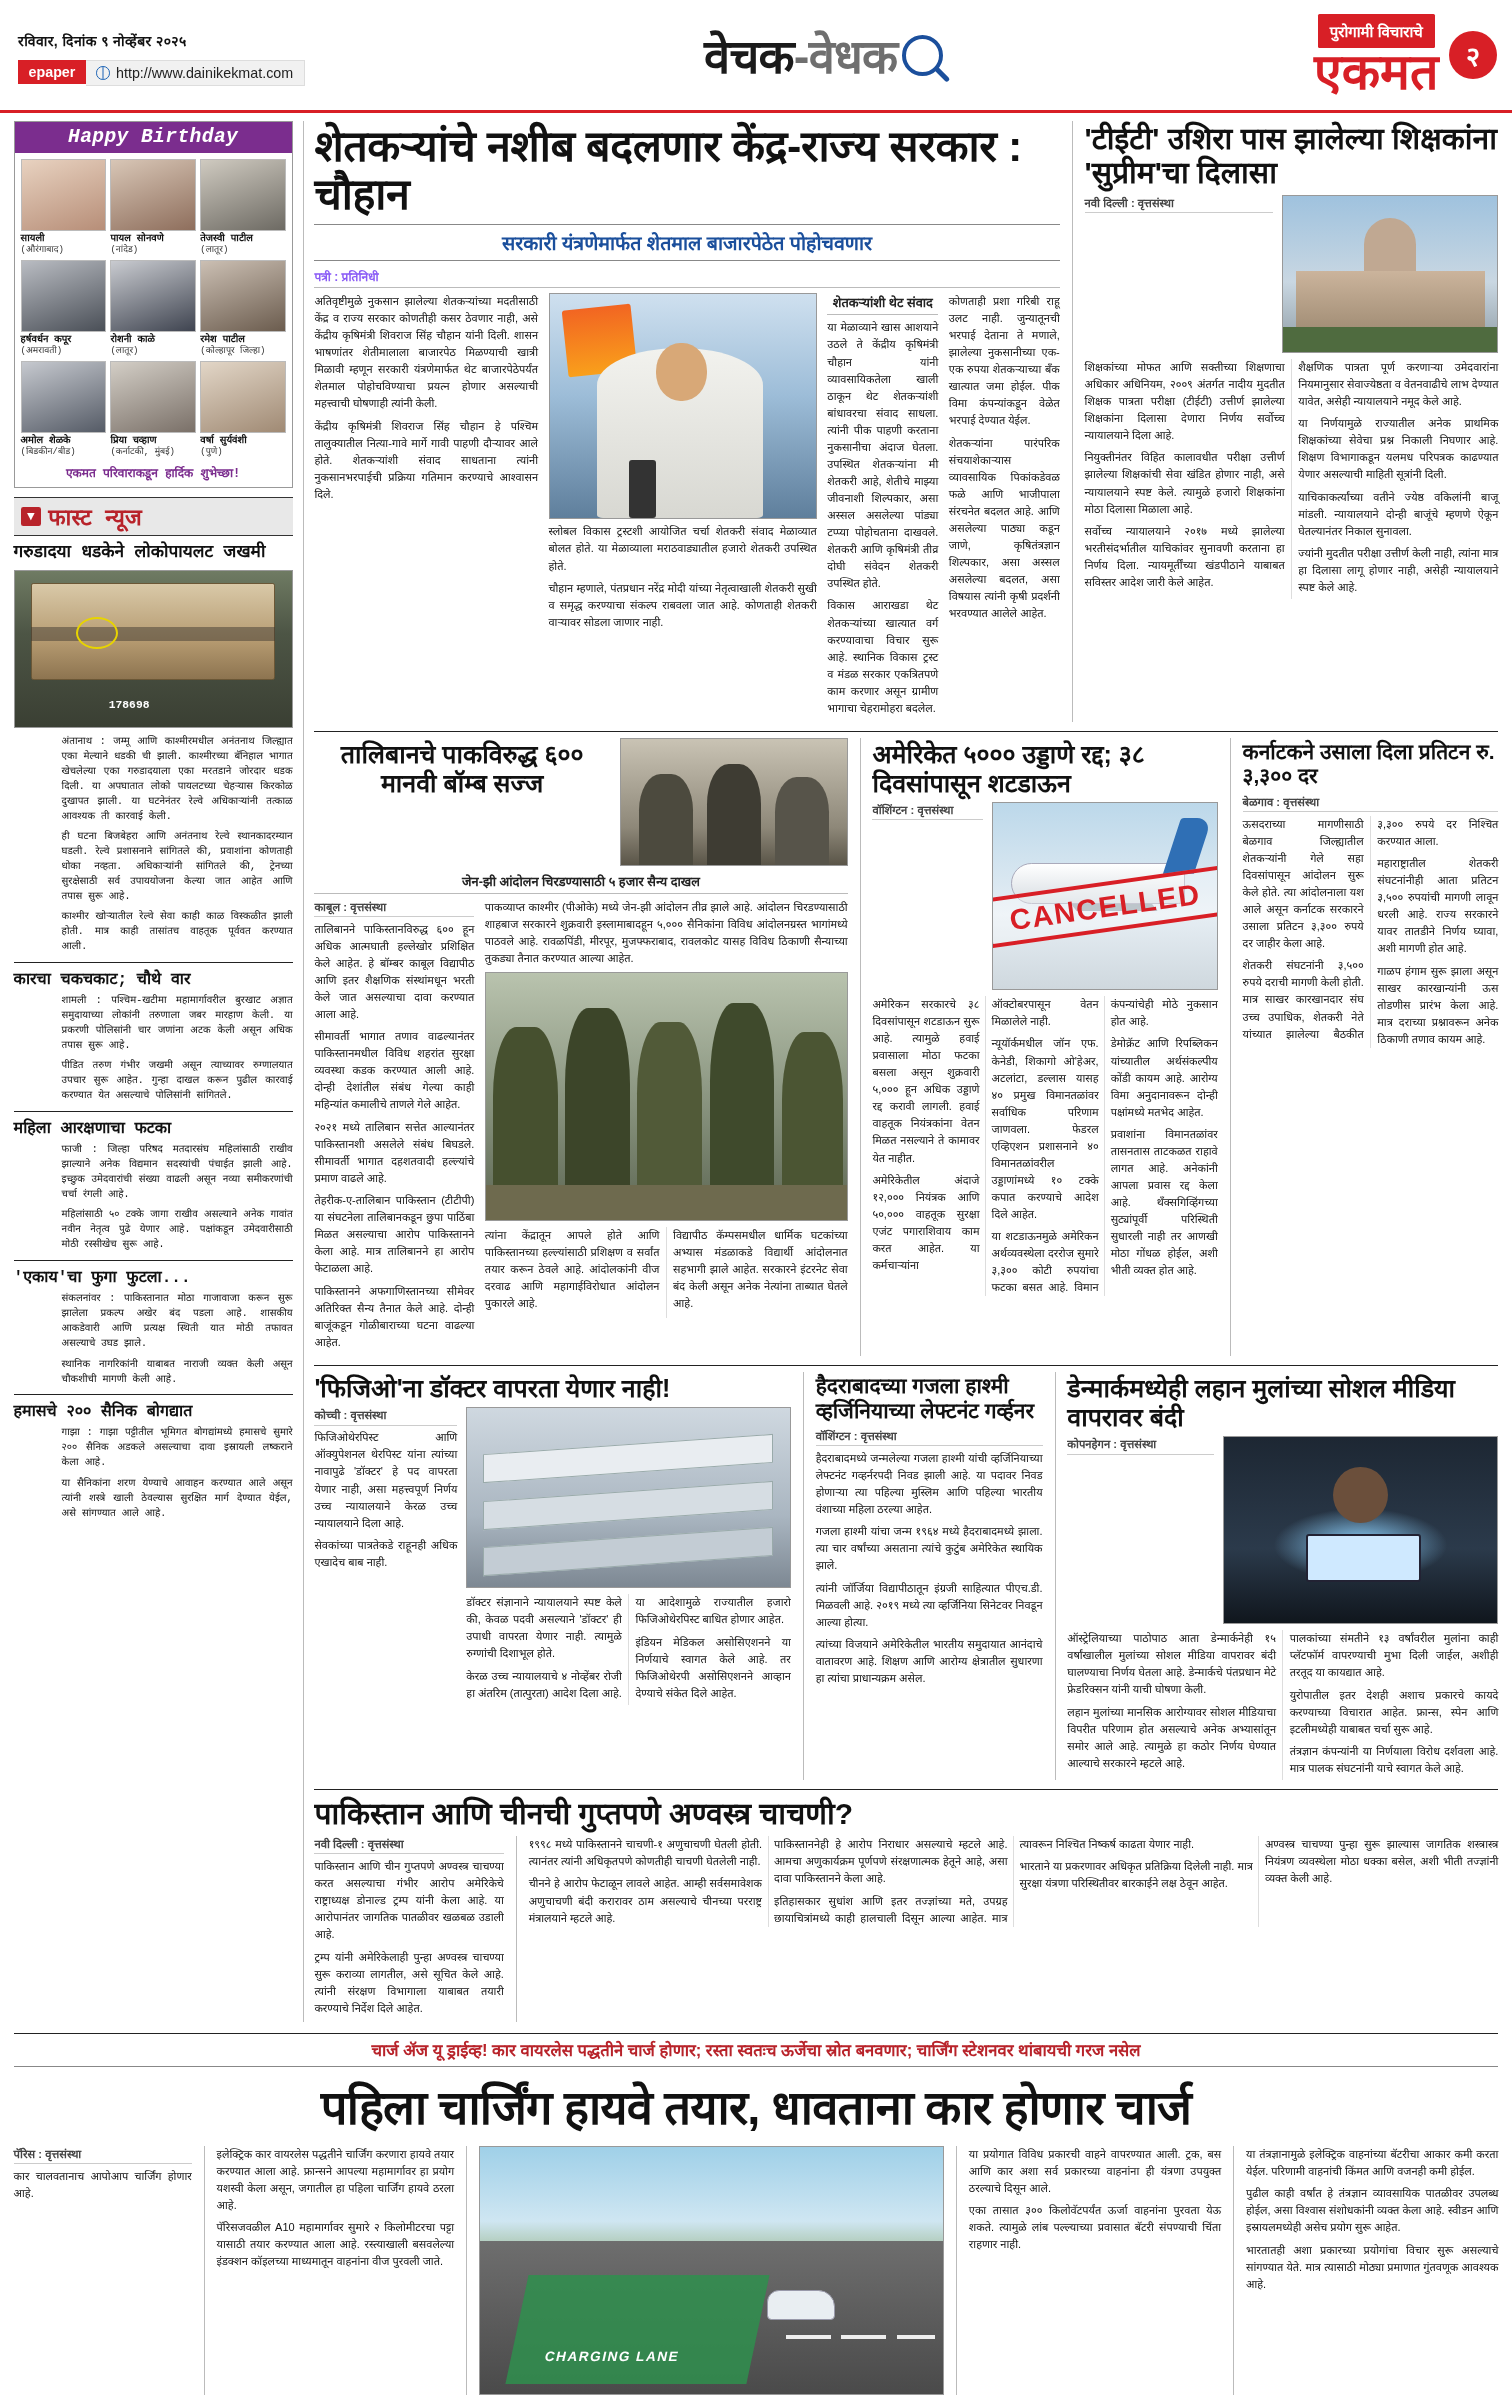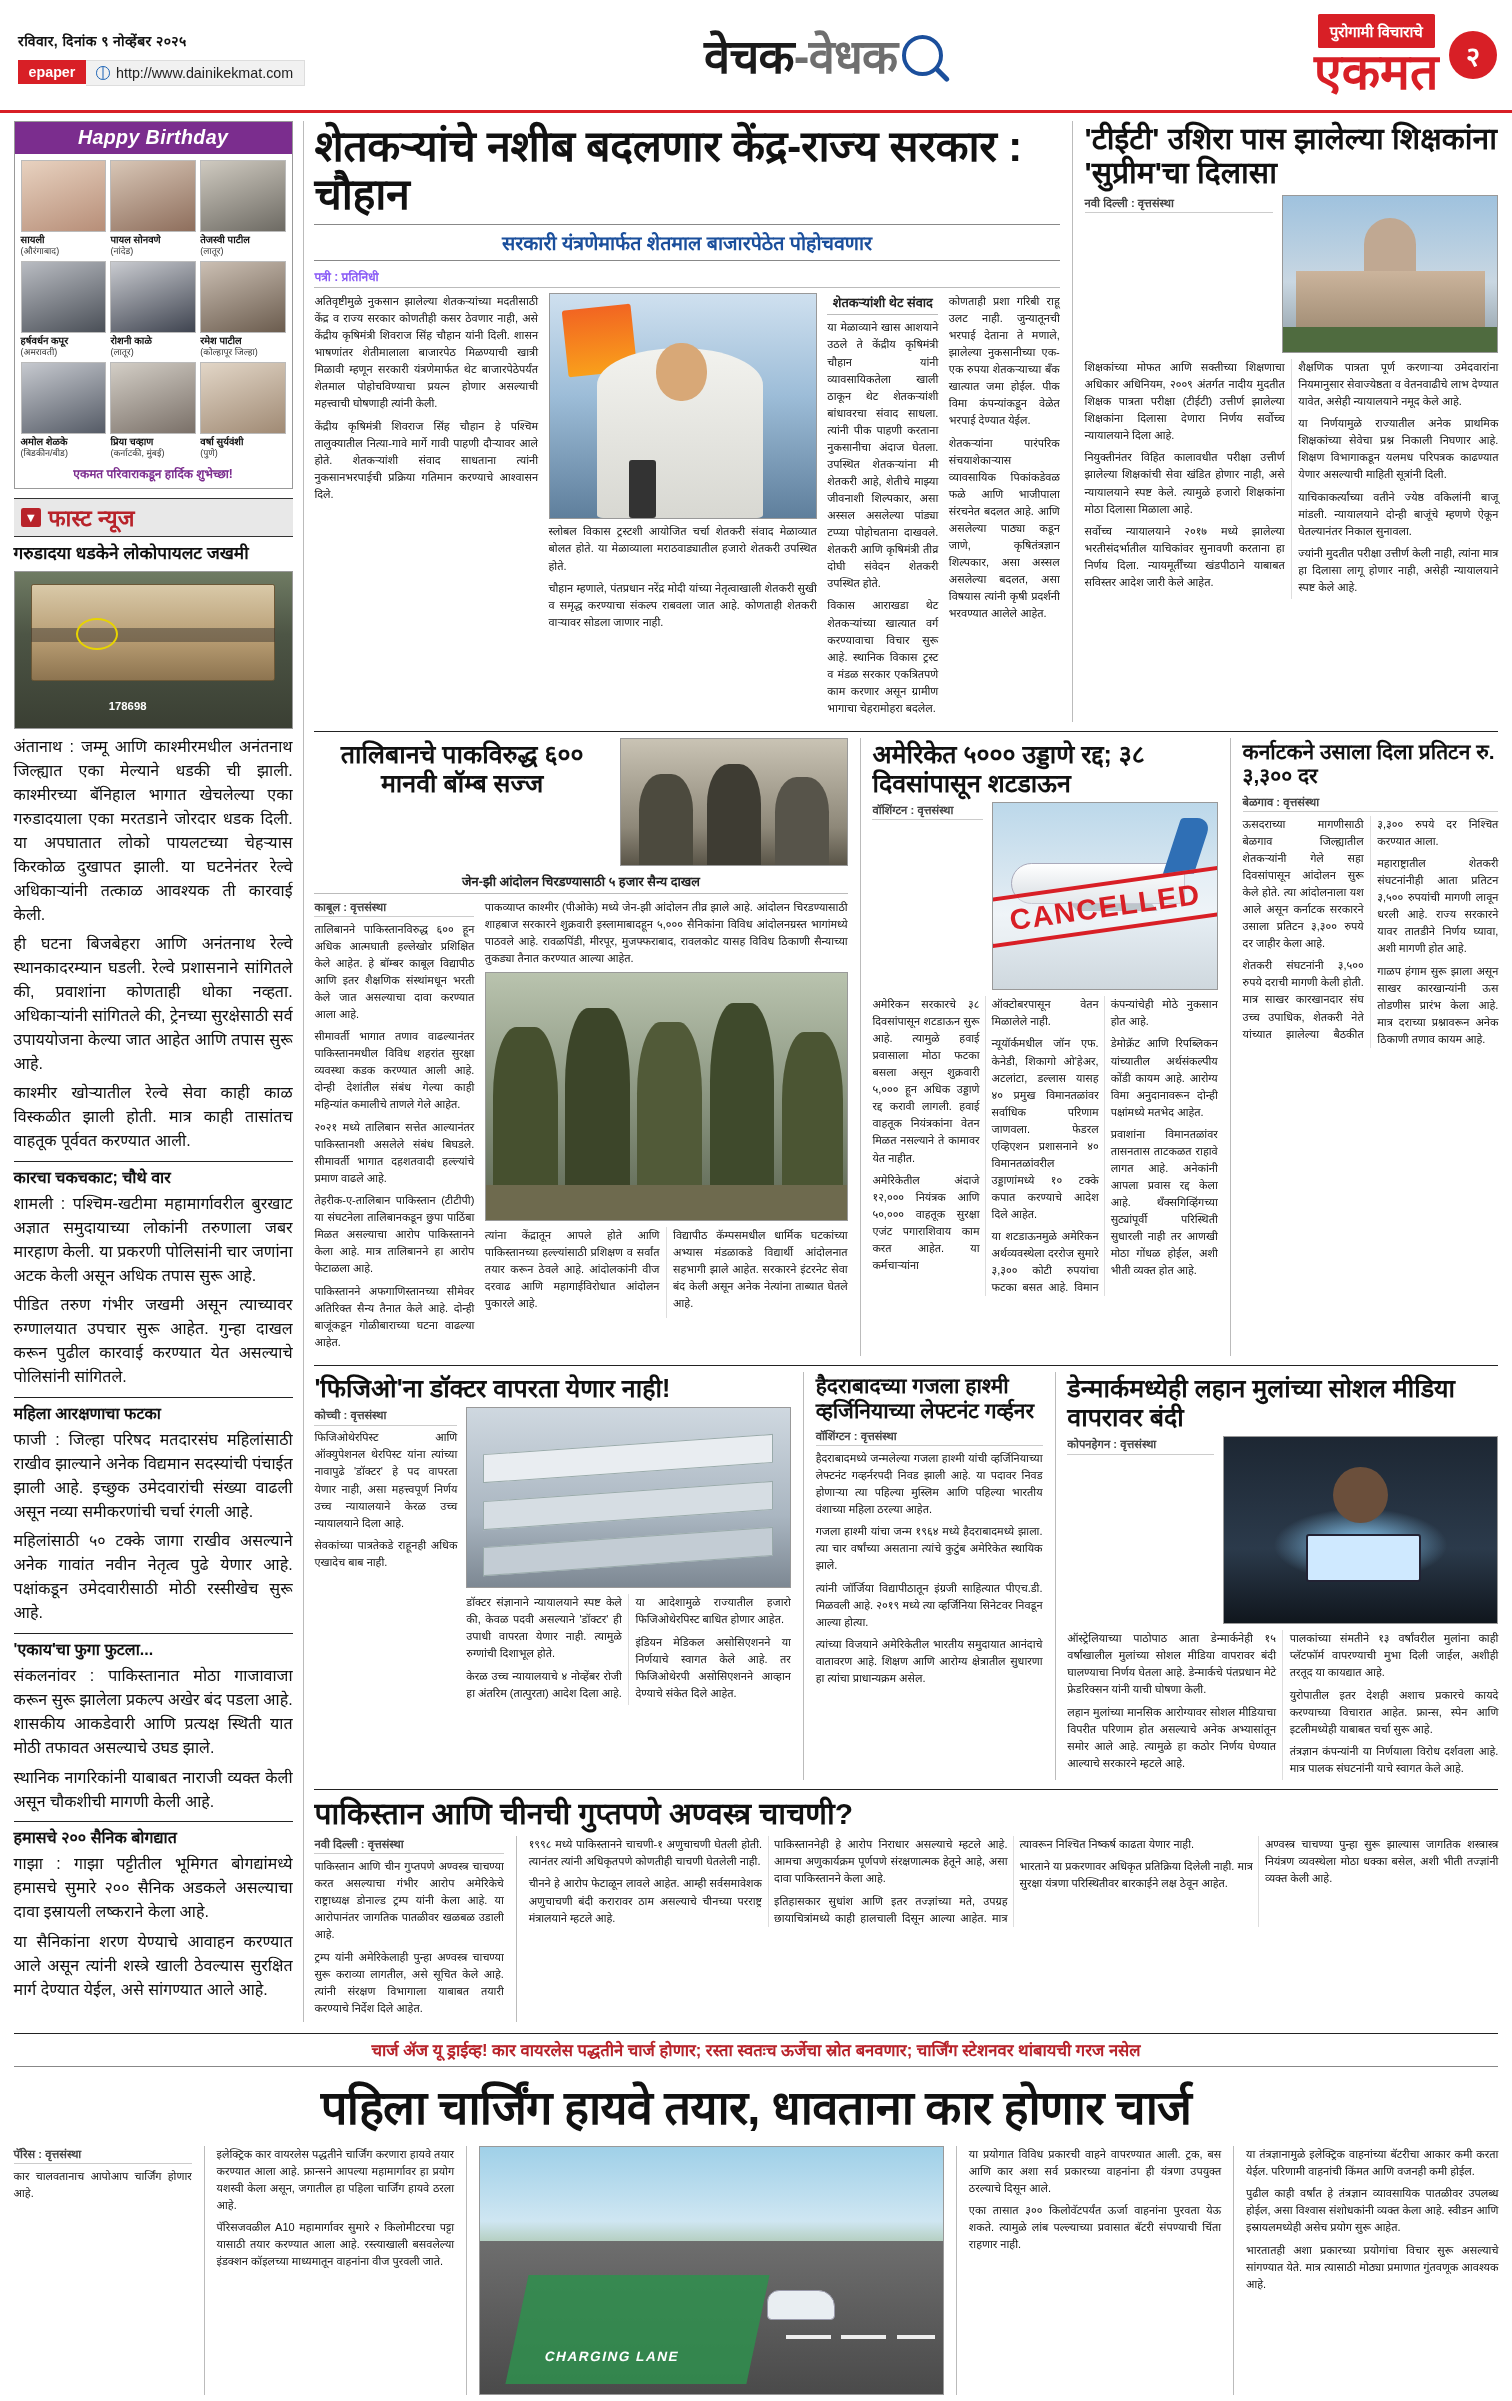--- a/index.html
+++ b/index.html
@@ -118,21 +118,21 @@
     background:#d81f26;color:#fff;font-size:27px;font-weight:bold;
     display:flex;align-items:center;justify-content:center;
   }
 
   
   .body-grid {
     display:flex;
     padding:7.5px 13.6px 0 13.6px;
     gap:10.5px;
   }
-  .col-left { width:279px; flex:0 0 279px; }
+  .col-left { width:279px; flex:0 0 279px;font-family:Liberation Mono, monospace; }
   .col-mid  { flex:1; }
   .sep { width:0.8px; background:#bbb; }
 
   
   .hb-box { border:0.8px solid #999; margin-bottom:9px; }
   .hb-head {
     background:#7b2d8e;color:#fff;text-align:center;
     font-size:19.6px;font-weight:bold;font-style:italic;
     padding:4.5px 0;letter-spacing:0.4px;
   }
@@ -187,21 +187,21 @@
   .photo-train .stripe{
     position:absolute;left:6%;top:36%;width:88%;height:9%;background:#3f3a31;opacity:.5;
   }
   .photo-train .circle{
     position:absolute;left:22%;top:30%;width:42px;height:32px;
     border:2.3px solid #e8d400;border-radius:50%;
   }
   .photo-train .num{
     position:absolute;left:34%;bottom:10%;color:#fff;font-size:11.3px;font-weight:bold;
   }
-  .small-txt{ font-size:16px;line-height:1.5;text-align:justify; }
+  .small-txt{ font-size:10px;line-height:1.5;text-align:justify;margin-left:48px; }
   .small-txt p{ margin:0 0 5.3px 0; }
 
   .mini-head{
     font-size:16px;font-weight:bold;border-top:1.5px solid #222;
     padding-top:3.8px;margin:7.5px 0 4.5px 0;
   }
 
   
   .hl-main{
     font-size:43px;font-weight:bold;line-height:1.12;letter-spacing:-0.4px;

